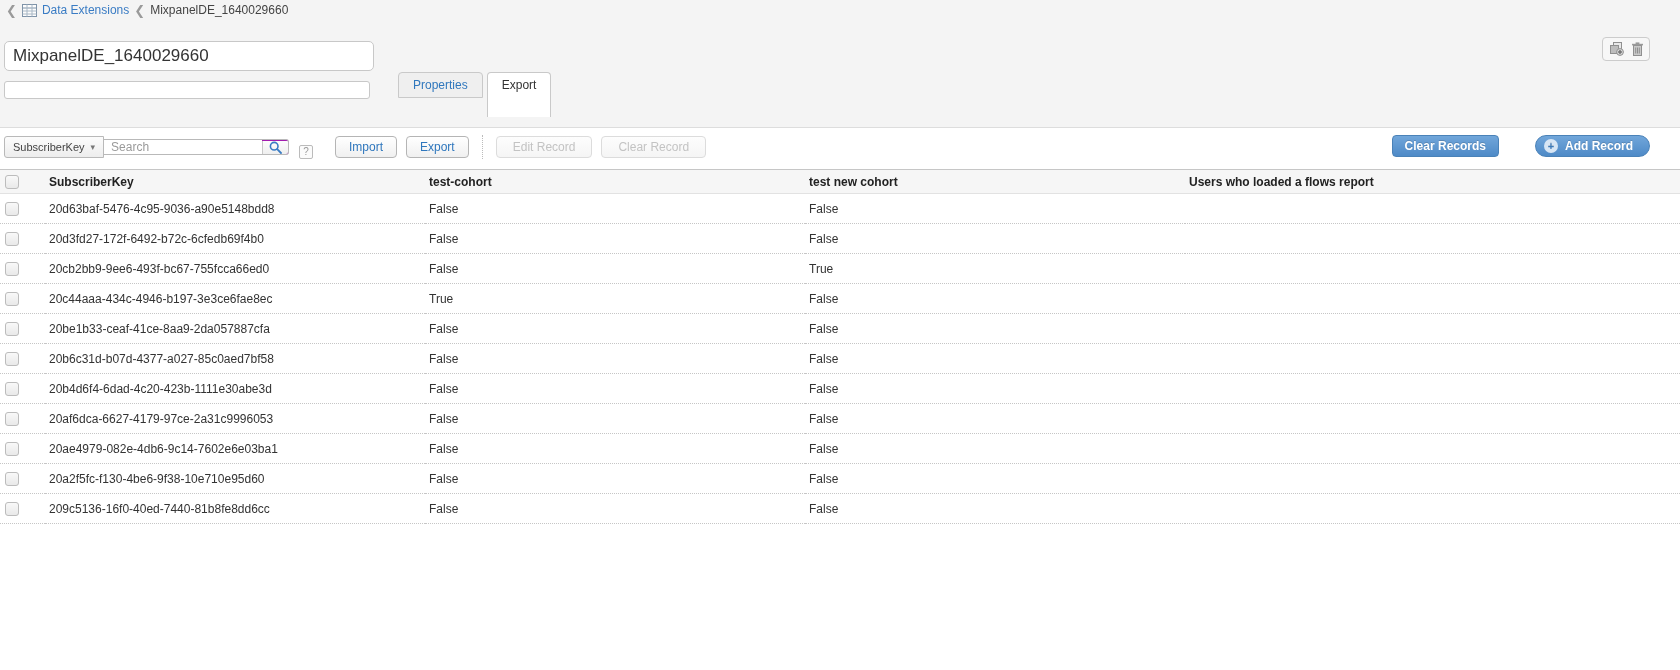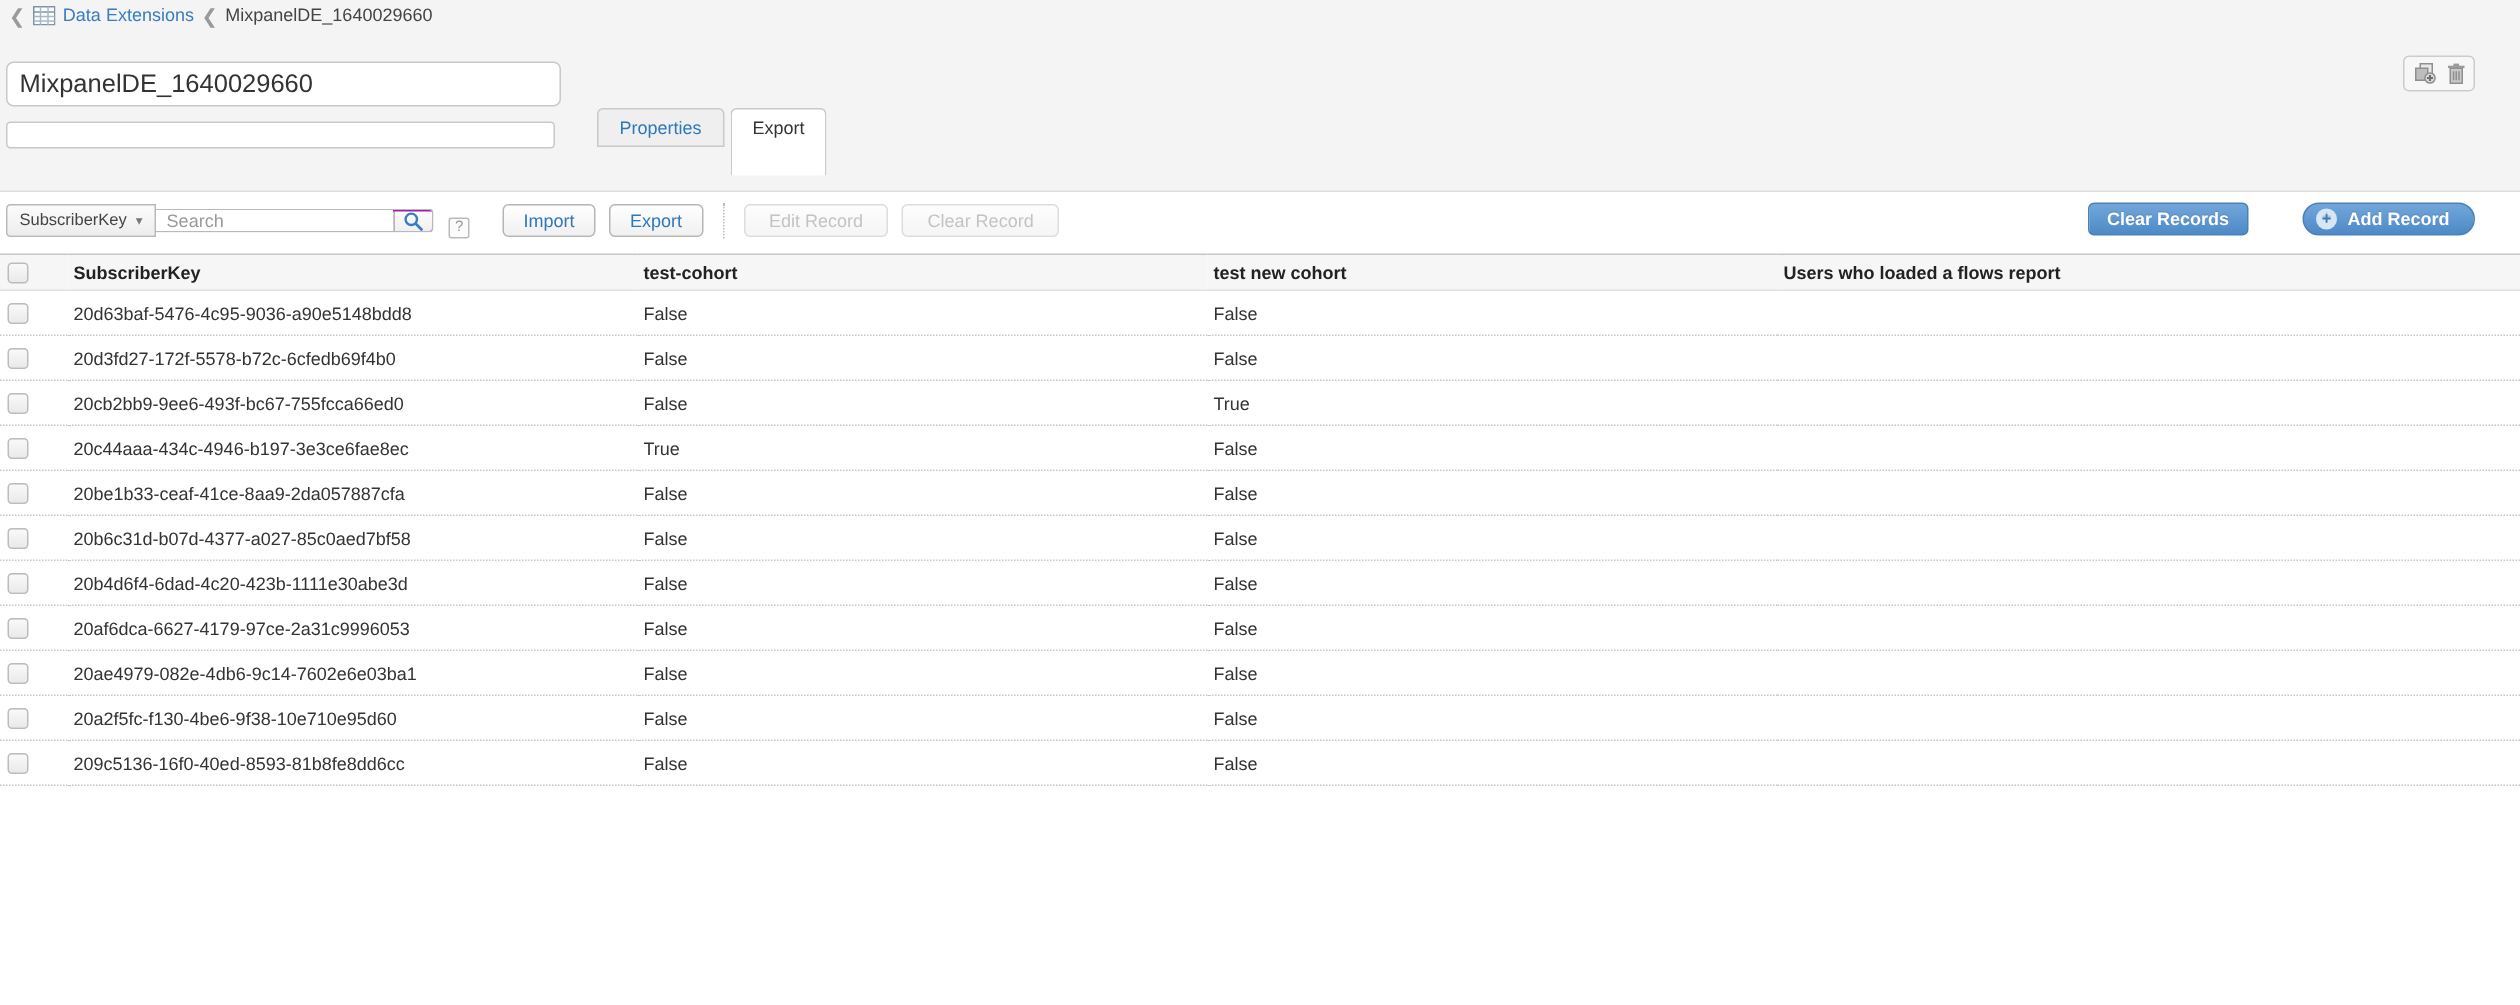--- a/index.html
+++ b/index.html
@@ -194,21 +194,21 @@
             </td>
             <td>20d63baf-5476-4c95-9036-a90e5148bdd8</td>
             <td>False</td>
             <td>False</td>
             <td></td>
           </tr>
           <tr>
             <td class="cell-check">
               <input type="checkbox" class="cb" style="">
             </td>
-            <td>20d3fd27-172f-5578-b72c-6cfedb69f4b0</td>
+            <td>20d3fd27-172f-6492-b72c-6cfedb69f4b0</td>
             <td>False</td>
             <td>False</td>
             <td></td>
           </tr>
           <tr>
             <td class="cell-check">
               <input type="checkbox" class="cb" style="">
             </td>
             <td>20cb2bb9-9ee6-493f-bc67-755fcca66ed0</td>
             <td>False</td>
@@ -275,21 +275,21 @@
             </td>
             <td>20a2f5fc-f130-4be6-9f38-10e710e95d60</td>
             <td>False</td>
             <td>False</td>
             <td></td>
           </tr>
           <tr>
             <td class="cell-check">
               <input type="checkbox" class="cb" style="">
             </td>
-            <td>209c5136-16f0-40ed-8593-81b8fe8dd6cc</td>
+            <td>209c5136-16f0-40ed-7440-81b8fe8dd6cc</td>
             <td>False</td>
             <td>False</td>
             <td></td>
           </tr>
         </tbody>
     </table>
   </div>
 
 </div>
 

